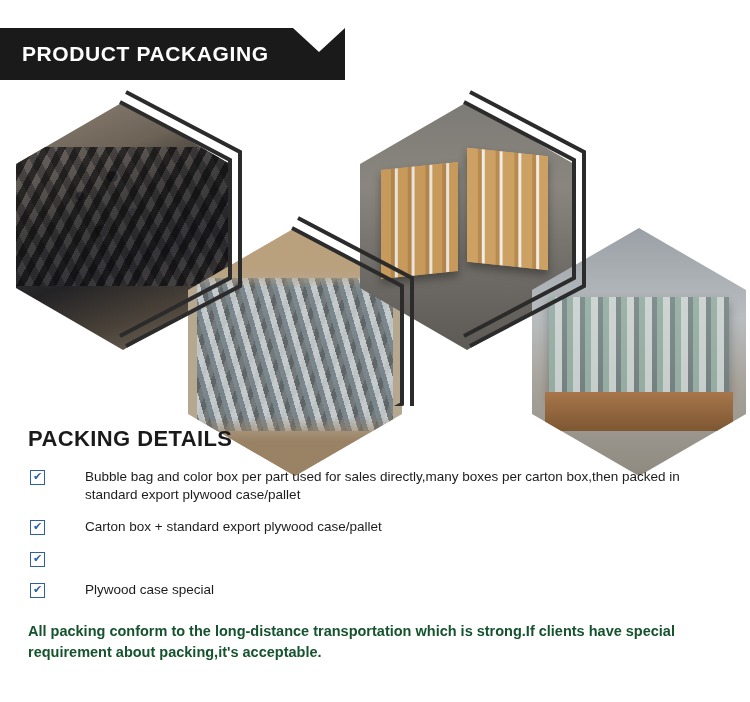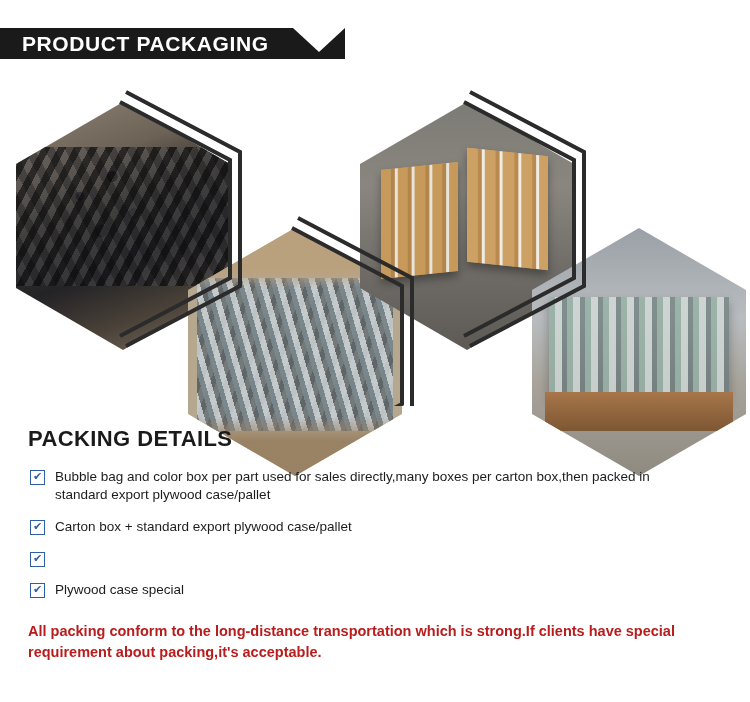--- a/index.html
+++ b/index.html
@@ -14,21 +14,21 @@
     font-family: "Liberation Sans", sans-serif;
     overflow: hidden;
   }
 
   
   .banner {
     position: absolute;
     left: 0;
     top: 28px;
     width: 345px;
-    height: 31px;
+    height: 52px;
     background: #1a1a1a;
     display: flex;
     align-items: center;
   }
   .banner-title {
     color: #ffffff;
     font-size: 21px;
     font-weight: bold;
     letter-spacing: 0.6px;
     padding-left: 22px;
@@ -192,27 +192,28 @@
     font-size: 11px;
     line-height: 12px;
     text-align: center;
     margin: 2px 10px 0 0;
     font-family: "DejaVu Sans", sans-serif;
   }
   .bullet-text {
     font-size: 13.5px;
     line-height: 18px;
     color: #1c1c1c;
+    margin-left: 30px;
   }
   .closing {
     margin: 22px 30px 0 28px;
     font-size: 14.5px;
     font-weight: bold;
     line-height: 21px;
-    color: #b91c1c;
+    color: #14532d;
     max-width: 670px;
   }
 </style>
 </head>
 <body>
 
 <div class="banner">
   <div class="banner-title">PRODUCT PACKAGING</div>
   <div class="banner-notch"></div>
 </div>

